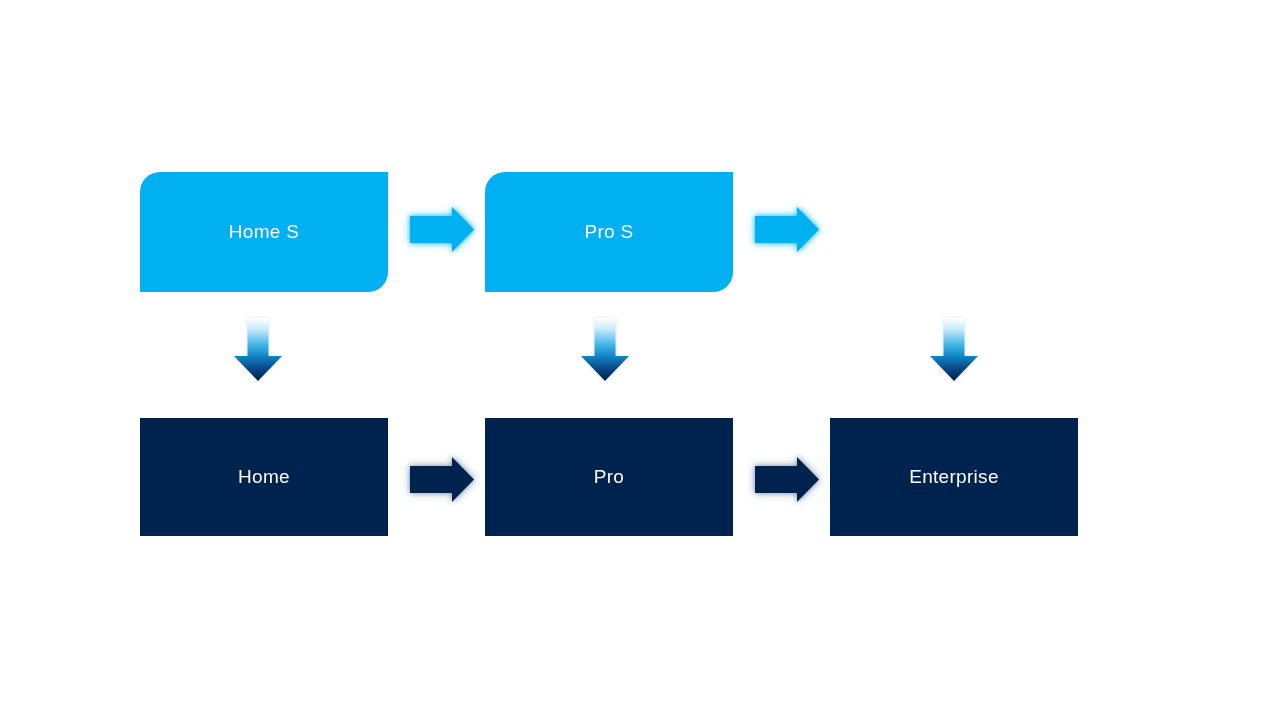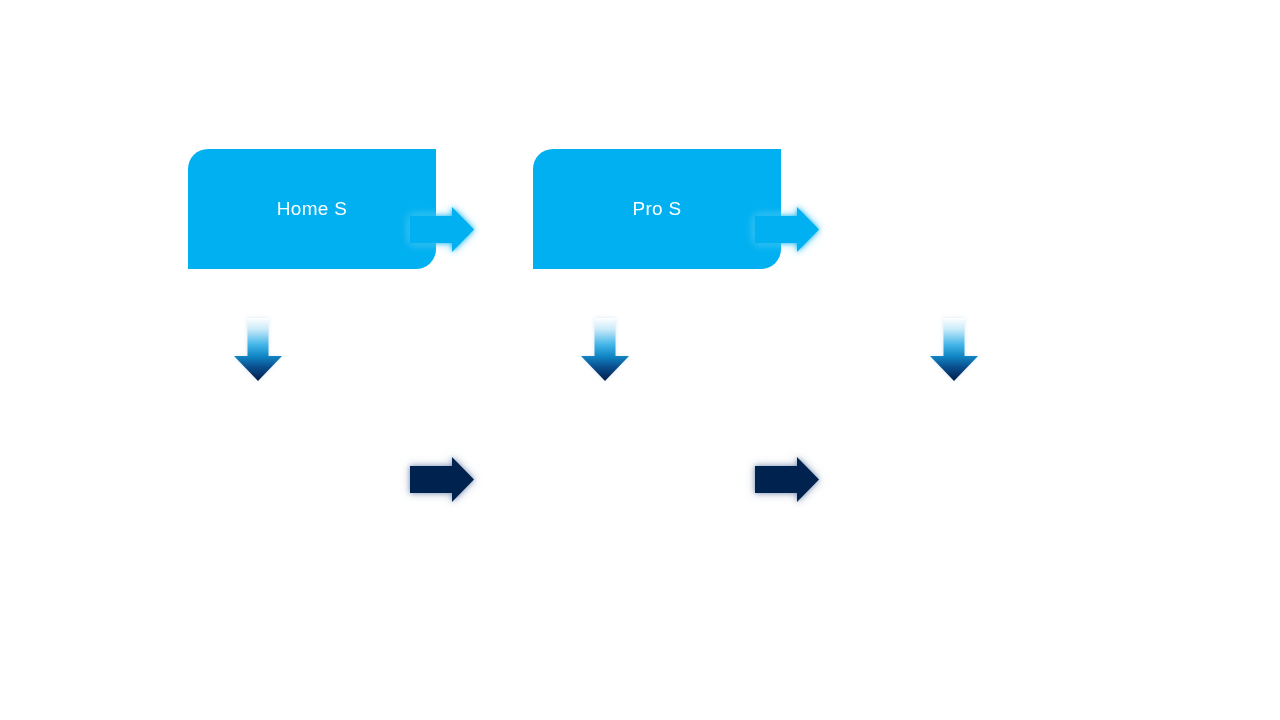--- a/index.html
+++ b/index.html
@@ -28,25 +28,24 @@
     justify-content: center;
   }
   .node .label {
     color: var(--label-color);
     font-size: 19px;
     font-weight: 400;
     letter-spacing: 0.3px;
     white-space: nowrap;
   }
   .node.top {
-    top: 149px;
+    top: 172px;
     height: 120px;
     background: var(--top-fill);
     border-radius: 20px 0 20px 0;
-    margin-left: 48px;
   }
   .node.bottom {
     top: 418px;
     height: 118px;
     background: var(--bottom-fill);
     border-radius: 0;
   }
   .col-0 { left: 140px; }
   .col-1 { left: 485px; text-align: right; }
   .col-2 { left: 830px; }
@@ -125,20 +124,29 @@
   <svg class="v-arrow v-col-0" viewBox="0 0 48 63">
     <polygon points="13.5,0 34.5,0 34.5,38 48,38 24,63 0,38 13.5,38"></polygon>
   </svg>
   <svg class="v-arrow v-col-1" viewBox="0 0 48 63">
     <polygon points="13.5,0 34.5,0 34.5,38 48,38 24,63 0,38 13.5,38"></polygon>
   </svg>
   <svg class="v-arrow v-col-2" viewBox="0 0 48 63">
     <polygon points="13.5,0 34.5,0 34.5,38 48,38 24,63 0,38 13.5,38"></polygon>
   </svg>
 
+  <div class="node bottom col-0">
+    <span class="label">Home</span>
+  </div>
+  <div class="node bottom col-1">
+    <span class="label">Pro</span>
+  </div>
+  <div class="node bottom col-2">
+    <span class="label">Enterprise</span>
+  </div>
 
   <svg class="h-arrow h-arrow-dark row-bottom gap-1" viewBox="0 0 64 45">
     <polygon points="0,9 42,9 42,0 64,22.5 42,45 42,36 0,36"></polygon>
   </svg>
   <svg class="h-arrow h-arrow-dark row-bottom gap-2" viewBox="0 0 64 45">
     <polygon points="0,9 42,9 42,0 64,22.5 42,45 42,36 0,36"></polygon>
   </svg>
 
 </div>
 

